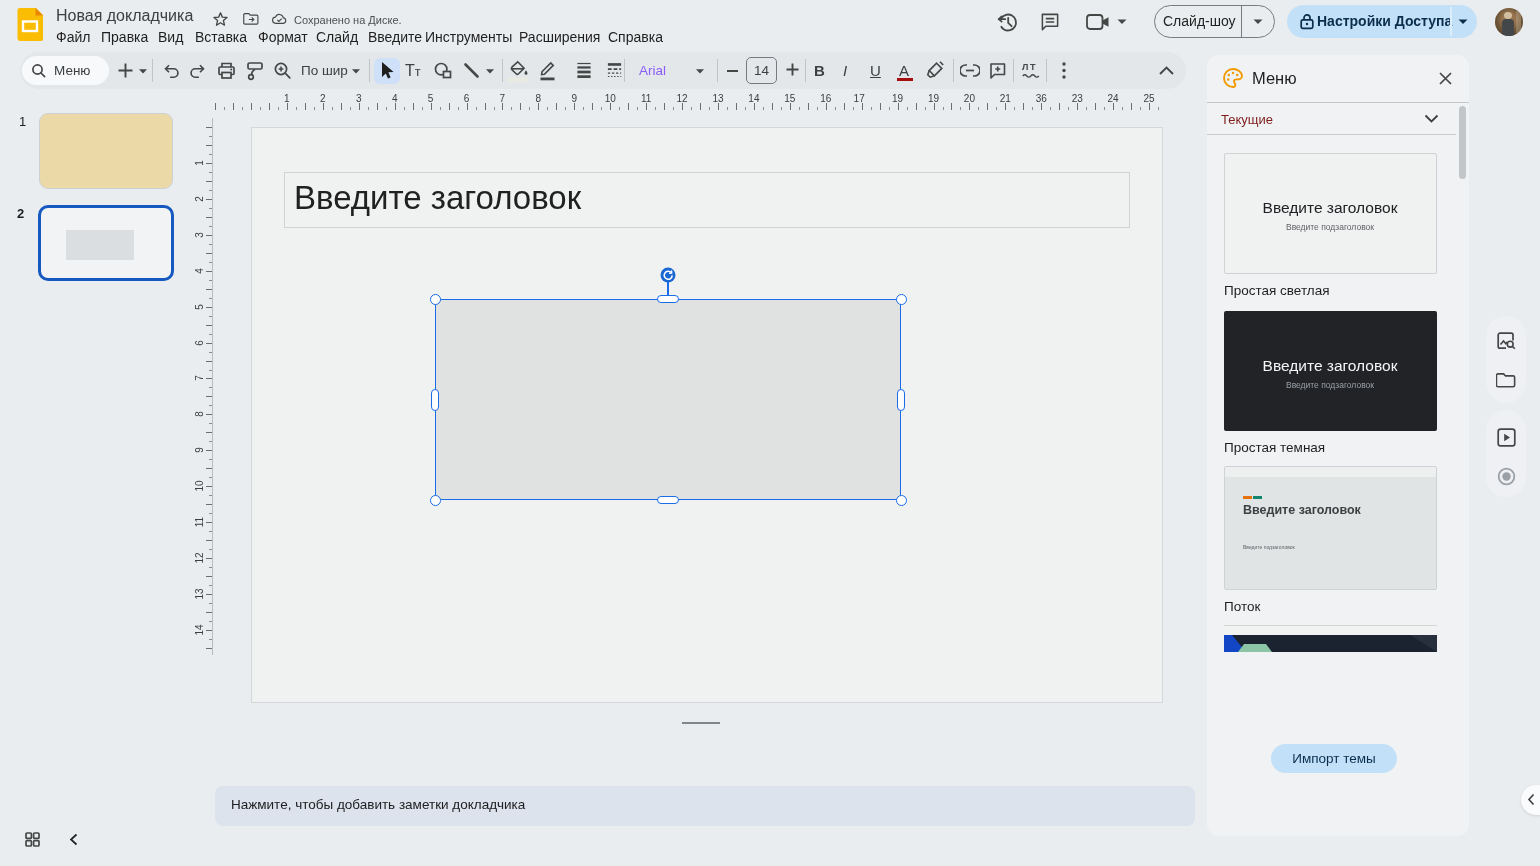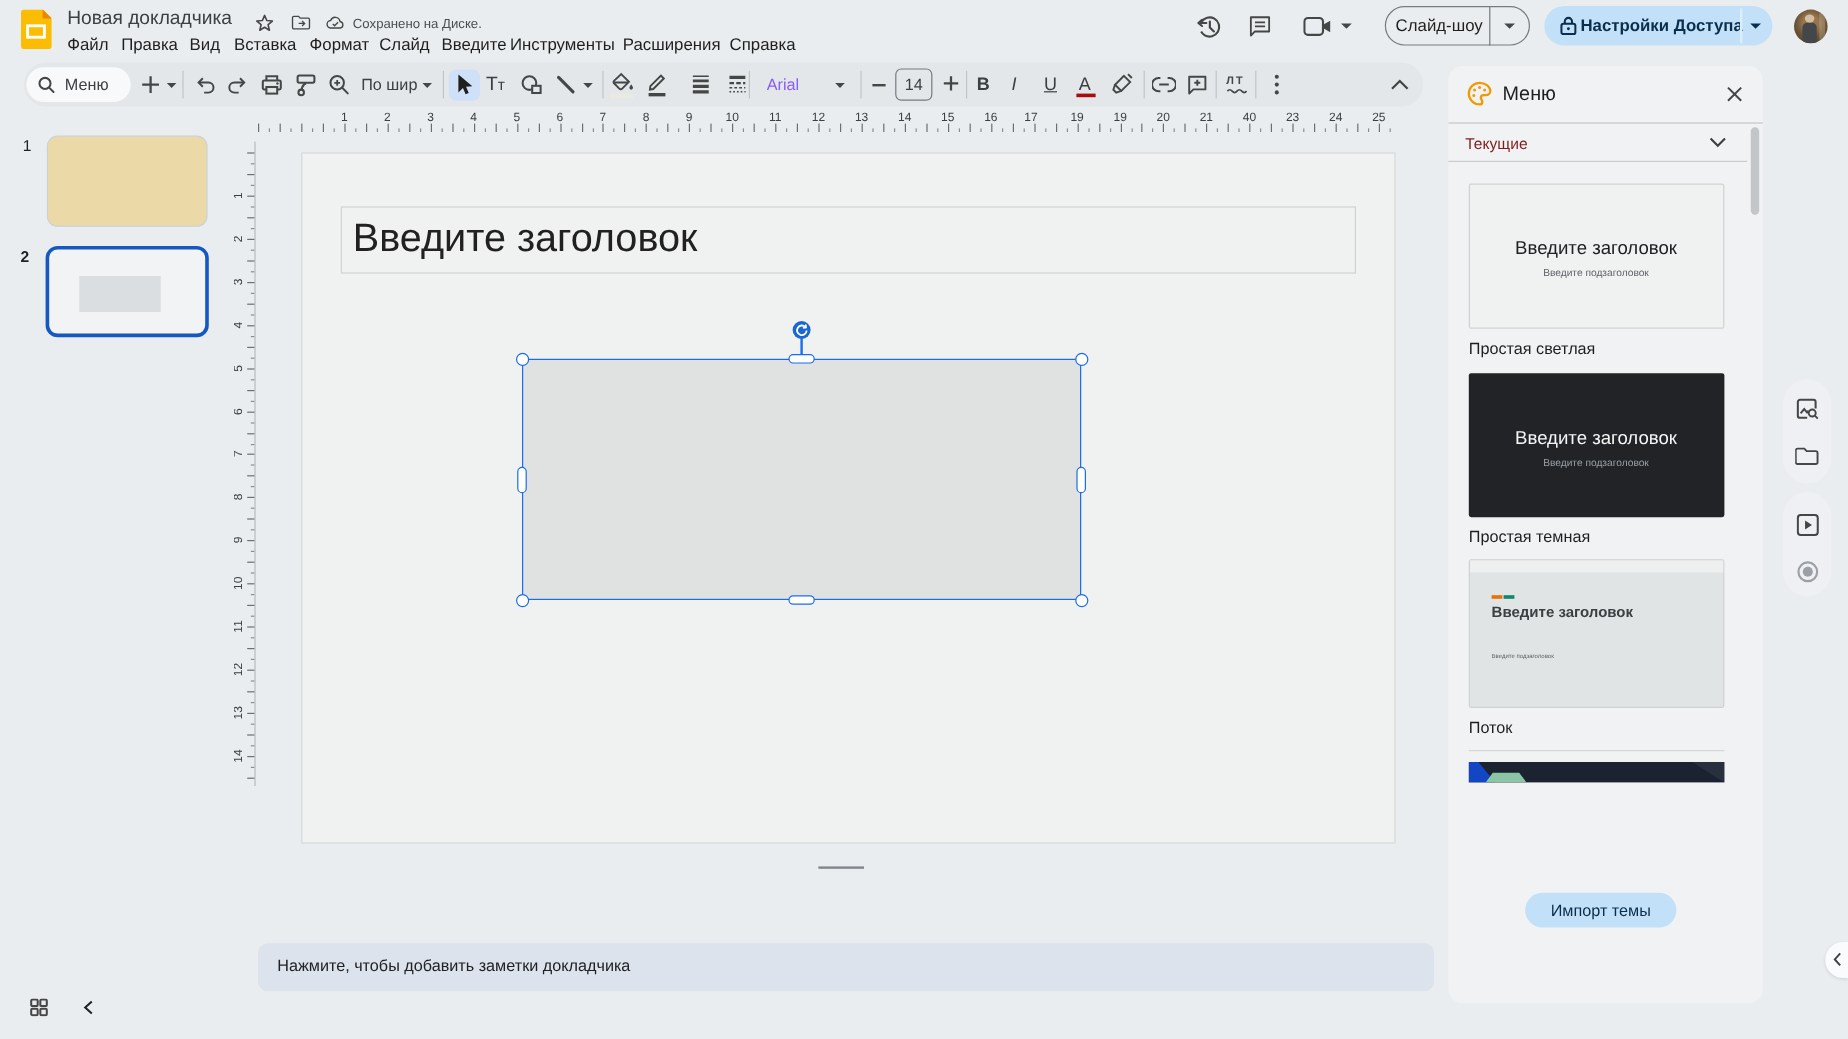--- a/index.html
+++ b/index.html
@@ -329,21 +329,21 @@
     <div style="position:absolute;left:461.0px;top:0px;width:16px;text-align:center;font-size:10px;color:#3c4043">12</div>
     <div style="position:absolute;left:497.0px;top:0px;width:16px;text-align:center;font-size:10px;color:#3c4043">13</div>
     <div style="position:absolute;left:532.9px;top:0px;width:16px;text-align:center;font-size:10px;color:#3c4043">14</div>
     <div style="position:absolute;left:568.8px;top:0px;width:16px;text-align:center;font-size:10px;color:#3c4043">15</div>
     <div style="position:absolute;left:604.7px;top:0px;width:16px;text-align:center;font-size:10px;color:#3c4043">16</div>
     <div style="position:absolute;left:640.6px;top:0px;width:16px;text-align:left;font-size:10px;color:#3c4043">17</div>
     <div style="position:absolute;left:676.6px;top:0px;width:16px;text-align:center;font-size:10px;color:#3c4043">19</div>
     <div style="position:absolute;left:712.5px;top:0px;width:16px;text-align:center;font-size:10px;color:#3c4043">19</div>
     <div style="position:absolute;left:748.4px;top:0px;width:16px;text-align:center;font-size:10px;color:#3c4043">20</div>
     <div style="position:absolute;left:784.3px;top:0px;width:16px;text-align:center;font-size:10px;color:#3c4043">21</div>
-    <div style="position:absolute;left:820.2px;top:0px;width:16px;text-align:center;font-size:10px;color:#3c4043">40</div>
+    <div style="position:absolute;left:820.2px;top:0px;width:16px;text-align:center;font-size:10px;color:#3c4043">36</div>
     <div style="position:absolute;left:856.2px;top:0px;width:16px;text-align:center;font-size:10px;color:#3c4043">23</div>
     <div style="position:absolute;left:892.1px;top:0px;width:16px;text-align:center;font-size:10px;color:#3c4043">24</div>
     <div style="position:absolute;left:928.0px;top:0px;width:16px;text-align:center;font-size:10px;color:#3c4043">25</div>
   </div>
 <div class="a" style="left:195px;top:118px;width:18px;height:537px;overflow:hidden;border-right:1px solid #b8bcbf">
     <div style="position:absolute;left:10.5px;top:9.0px;width:7px;height:1px;background:#6b6f73"></div>
     <div style="position:absolute;left:10.5px;top:27.0px;width:7px;height:1px;background:#6b6f73"></div>
     <div style="position:absolute;left:10.5px;top:44.9px;width:7px;height:1px;background:#6b6f73"></div>
     <div style="position:absolute;left:10.5px;top:62.9px;width:7px;height:1px;background:#6b6f73"></div>
     <div style="position:absolute;left:10.5px;top:80.8px;width:7px;height:1px;background:#6b6f73"></div>

